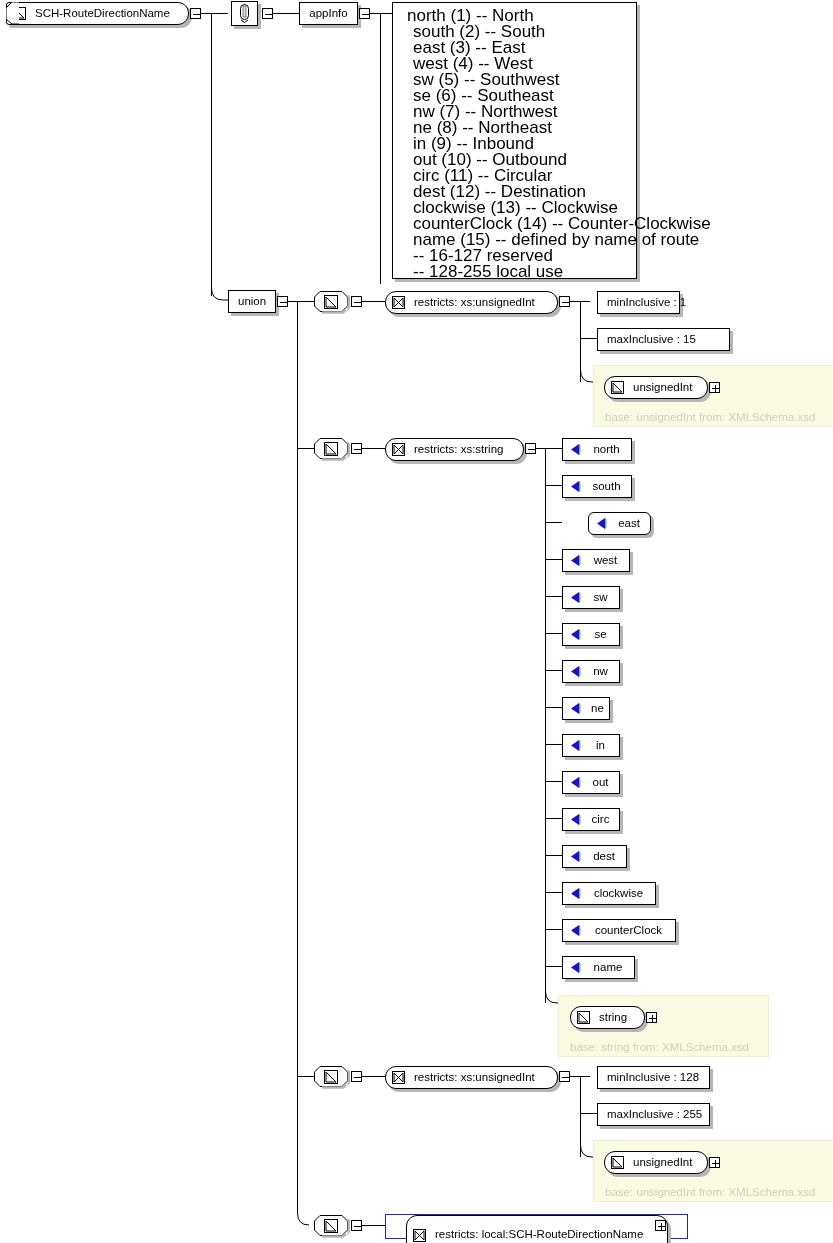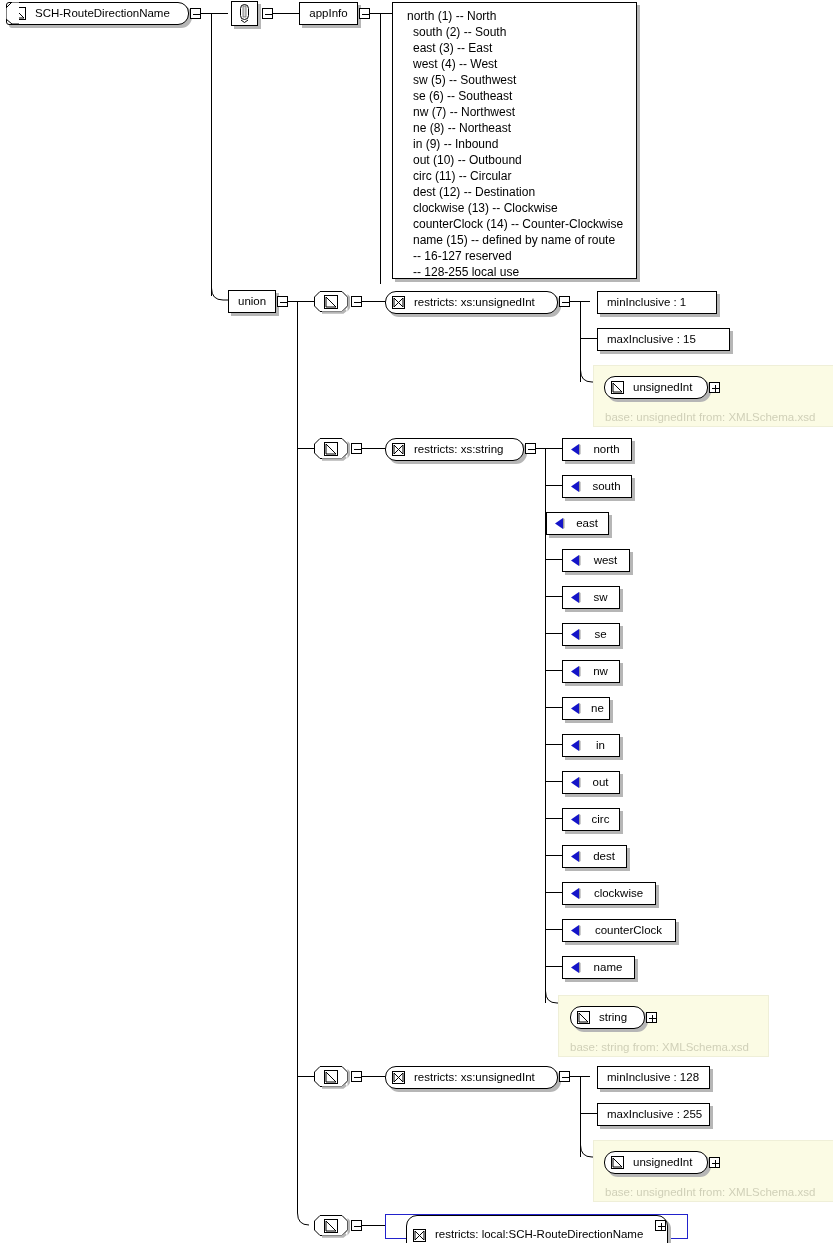--- a/index.html
+++ b/index.html
@@ -49,21 +49,21 @@
     font-family:"Liberation Mono","DejaVu Sans Mono",monospace;
   }
   .exp i{position:absolute;background:#000;}
   .exp .hbar{left:2px;top:4.5px;width:7px;height:1px;}
   .exp .vbar{left:4.5px;top:2px;width:1px;height:7px;}
 
   
   #annotation{
     position:absolute;background:#fff;border:1px solid #000;
     box-shadow:3px 3px 0 0 #b6b6b6;
-    font-size:12px;color:#000;line-height:16px;
+    font-size:17px;color:#000;line-height:16px;
     padding:5px 8px 6px 8px;box-sizing:border-box;
   }
   #annotation .ln{white-space:nowrap;padding-left:12px;}
   #annotation .ln.first{padding-left:6px;}
 
   
   .basepanel{
     position:absolute;background:#fbfbe4;border:1px solid #efefd8;
     box-sizing:border-box;
   }
@@ -199,21 +199,21 @@
     <i class="hbar"></i>
   </div>
 
   <div class="hline" style="left:570px;top:301px;width:20px;"></div>
   <div class="vline" style="left:580px;top:301px;height:81px;"></div>
   <div class="hline" style="left:580px;top:338px;width:20px;"></div>
   <svg class="abs" style="left:580px;top:370px;" width="22" height="14">
     <path d="M0.5 0 Q0.5 12 12 12 L22 12" fill="none" stroke="#000" stroke-width="1"></path>
   </svg>
 
-  <div class="node" style="left:597px;top:291px;width:120px;height:23px;">
+  <div class="node" style="left:597px;top:291px;width:83px;height:23px;">
     <span class="lbl">minInclusive : 1</span>
   </div>
   <div class="node" style="left:597px;top:328px;width:133px;height:23px;">
     <span class="lbl">maxInclusive : 15</span>
   </div>
 
   <div class="basepanel" style="left:593px;top:365px;width:243px;height:62px;">
     <span class="baselabel">base: unsignedInt from: XMLSchema.xsd</span>
   </div>
   <div class="node rounded" style="left:604px;top:376px;width:104px;height:23px;">
@@ -290,21 +290,21 @@
   </div>
   <div class="node" style="left:562px;top:475px;width:70px;height:23px;">
     <span class="enumico">
       <svg width="13" height="13" viewBox="0 0 13 13">
           <path d="M10 1 L10 12 L2 6.5 Z" fill="#1414c8"></path>
           <path d="M10 1 L10 12 L11.5 11 L11.5 2 Z" fill="#9a9a9a"></path>
         </svg>
     </span>
     <span class="lbl" style="margin:0 auto;">south</span>
   </div>
-  <div class="node" style="left:546px;top:512px;width:63px;height:23px;">
+  <div class="node" style="left:588px;top:512px;width:63px;height:23px;border-radius:6px;">
     <span class="enumico">
       <svg width="13" height="13" viewBox="0 0 13 13">
           <path d="M10 1 L10 12 L2 6.5 Z" fill="#1414c8"></path>
           <path d="M10 1 L10 12 L11.5 11 L11.5 2 Z" fill="#9a9a9a"></path>
         </svg>
     </span>
     <span class="lbl" style="margin:0 auto;">east</span>
   </div>
   <div class="node" style="left:562px;top:549px;width:68px;height:23px;">
     <span class="enumico">

